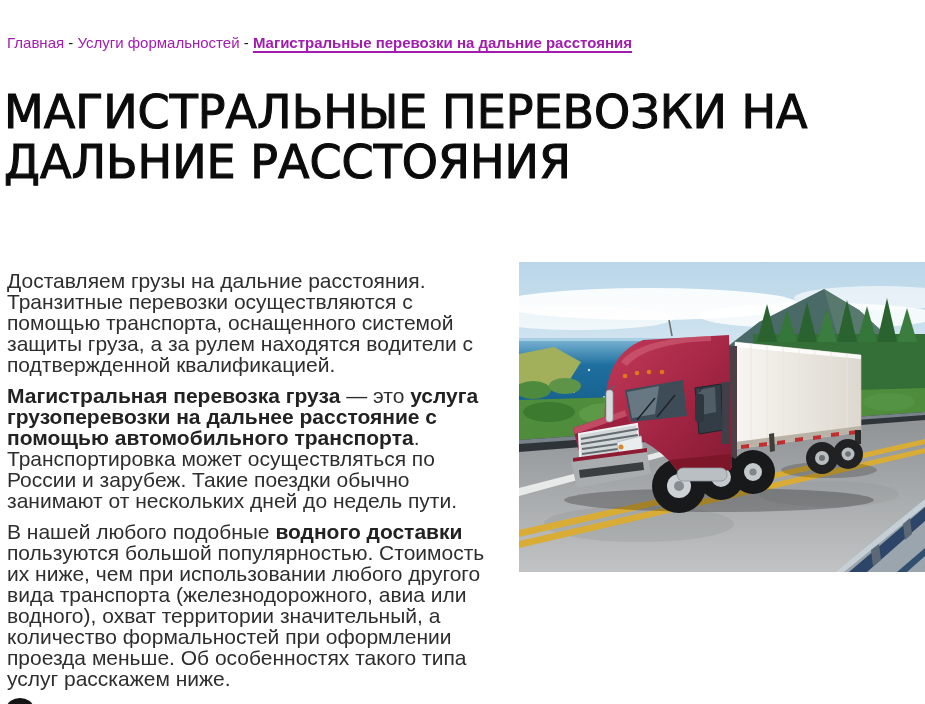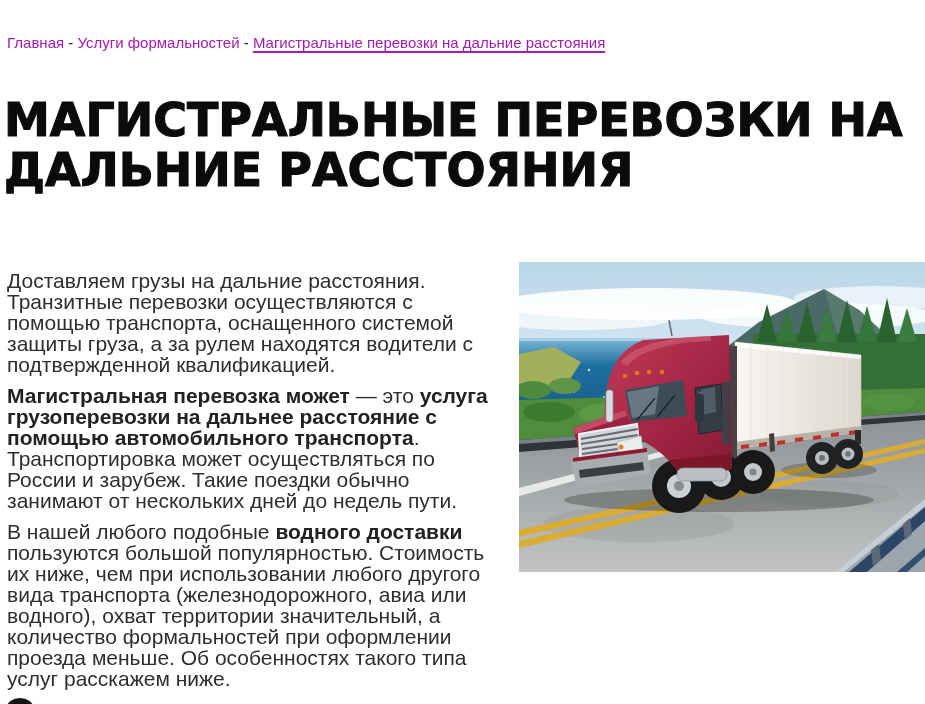--- a/index.html
+++ b/index.html
@@ -10,30 +10,30 @@
     -webkit-font-smoothing:antialiased;
   }
   
   .breadcrumb{
     position:absolute;left:7px;top:34px;
     font-size:15px;line-height:18px;color:#1b1b1b;
   }
   .crumb{color:#a21caf;text-decoration:none;}
   .crumb-sep{white-space:pre;}
   .crumb.current{
-    font-weight:400;
+    font-weight:700;
     text-decoration:underline;
     text-decoration-thickness:2px;
     text-underline-offset:3px;
   }
   
   .h1{
-    position:absolute;left:4px;top:64px;width:921px;
+    position:absolute;left:4px;top:56px;width:921px;
     font-family:"DejaVu Sans",sans-serif;
-    font-weight:700;
+    font-weight:400;
     font-size:46px;line-height:50px;
     color:#0b0b0b;
     -webkit-text-stroke:1.1px #0b0b0b;
     letter-spacing:0px;
     text-transform:uppercase;
   }
   .h1 .line{display:block;white-space:nowrap;}
   
   .article{
     position:absolute;left:7px;top:270px;width:487px;
@@ -60,21 +60,21 @@
   <a class="crumb" href="#">Главная</a><span class="crumb-sep"> - </span><a class="crumb" href="#">Услуги формальностей</a><span class="crumb-sep"> - </span><a class="crumb current" href="#">Магистральные перевозки на дальние расстояния</a>
 </nav>
 
 <h1 class="h1">
   <span class="line">МАГИСТРАЛЬНЫЕ ПЕРЕВОЗКИ НА</span>
   <span class="line">ДАЛЬНИЕ РАССТОЯНИЯ</span>
 </h1>
 
 <div class="article">
     <p><span>Доставляем грузы на дальние расстояния. Транзитные перевозки осуществляются с помощью транспорта, оснащенного системой защиты груза, а за рулем находятся водители с подтвержденной квалификацией.</span></p>
-    <p><strong>Магистральная перевозка может</strong><span> — это </span><strong>услуга грузоперевозки на дальнее расстояние с помощью автомобильного транспорта</strong><span>. Транспортировка может осуществляться по России и зарубеж. Такие поездки обычно занимают от нескольких дней до недель пути.</span></p>
+    <p><strong>Магистральная перевозка груза</strong><span> — это </span><strong>услуга грузоперевозки на дальнее расстояние с помощью автомобильного транспорта</strong><span>. Транспортировка может осуществляться по России и зарубеж. Такие поездки обычно занимают от нескольких дней до недель пути.</span></p>
     <p><span>В нашей любого подобные </span><strong>водного доставки</strong><span> пользуются большой популярностью. Стоимость их ниже, чем при использовании любого другого вида транспорта (железнодорожного, авиа или водного), охват территории значительный, а количество формальностей при оформлении проезда меньше. Об особенностях такого типа услуг расскажем ниже.</span></p>
   </div>
 
 <div class="hero">
   <svg width="406" height="310" viewBox="0 0 406 310" xmlns="http://www.w3.org/2000/svg">
     <defs>
       <linearGradient id="sky" x1="0" y1="0" x2="0" y2="1">
         <stop offset="0" stop-color="#b9d6e8"></stop>
           <stop offset="1" stop-color="#e7f1f7"></stop>
       </linearGradient>

